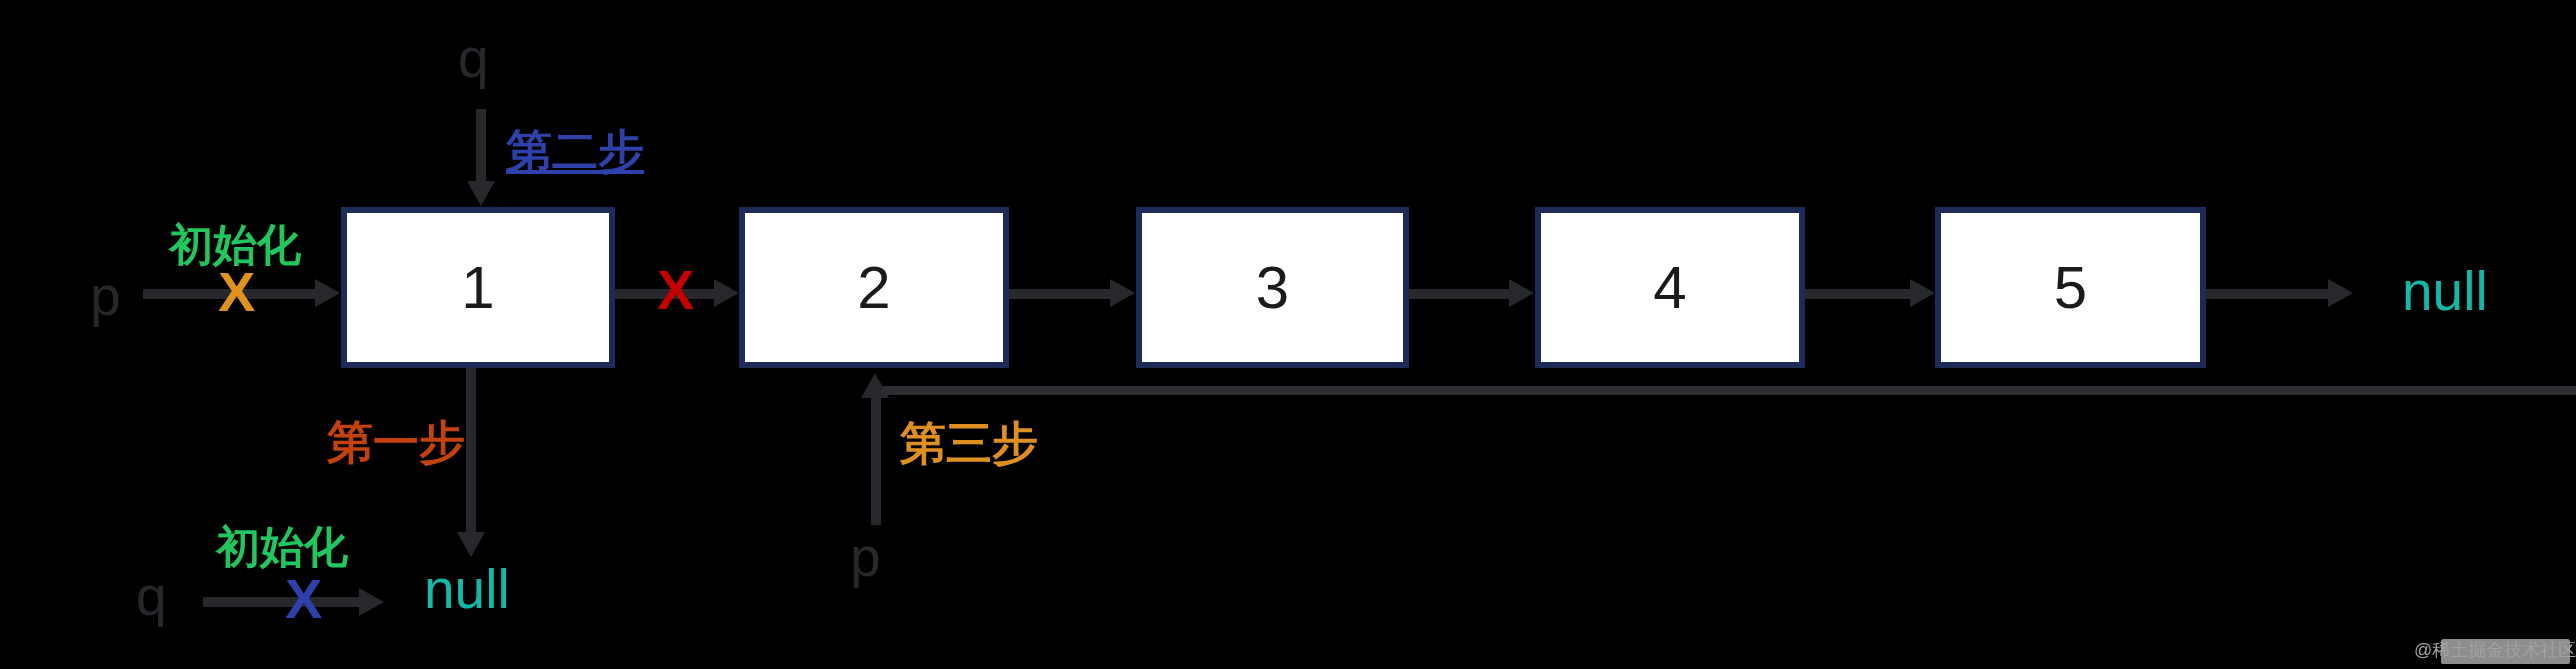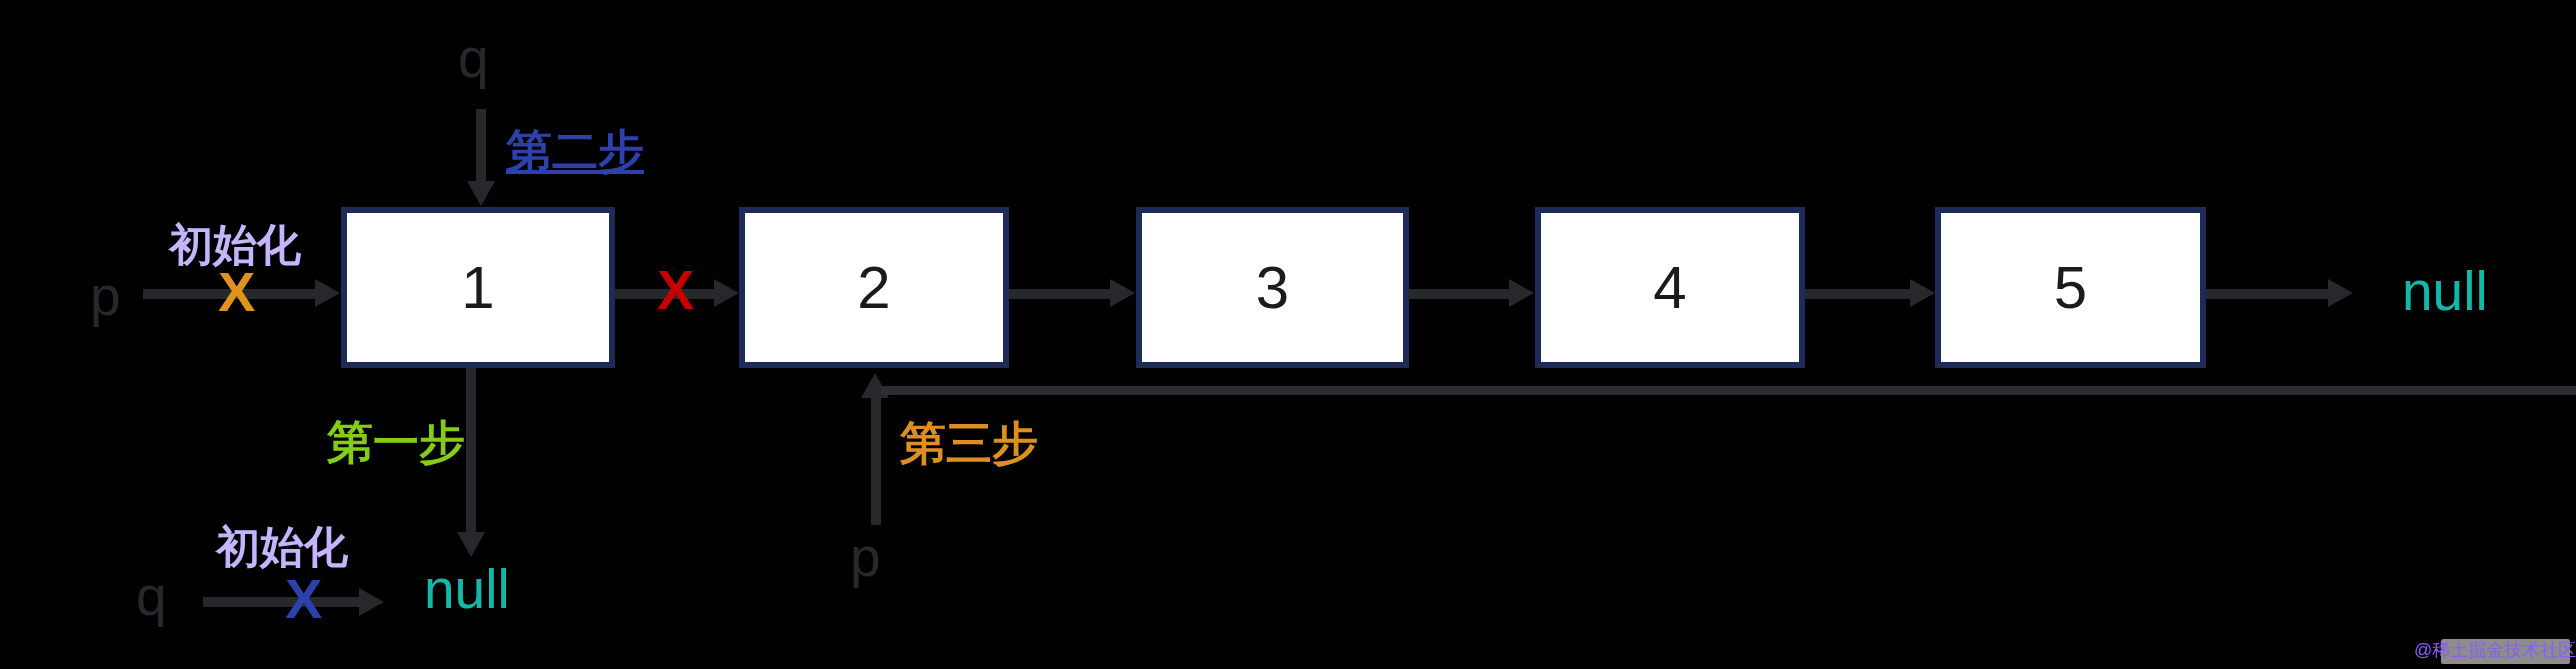--- a/index.html
+++ b/index.html
@@ -30,33 +30,33 @@
   .head-down{position:absolute;width:0;height:0;
     border-left:14.5px solid transparent;border-right:14.5px solid transparent;
     border-top:25.6px solid #26282c;}
   .head-up{position:absolute;width:0;height:0;
     border-left:14.5px solid transparent;border-right:14.5px solid transparent;
     border-bottom:25.6px solid #26282c;}
   
   .ptr{position:absolute;color:#26282c;font-size:55px;font-weight:400;line-height:1;}
   .nulltxt{position:absolute;color:#14b8a6;font-size:55px;font-weight:400;line-height:1;}
   .step{position:absolute;font-size:46px;font-weight:700;line-height:1;}
-  .step.red{color:#84cc16;}
+  .step.red{color:#c2410c;}
   .step.blue{color:#2e41ab;}
   .step.orange{color:#dd8f1f;}
-  .init{position:absolute;color:#c4b5fd;font-size:44px;font-weight:700;line-height:1;}
+  .init{position:absolute;color:#22c55e;font-size:44px;font-weight:700;line-height:1;}
   .cross{position:absolute;font-size:56px;font-weight:700;line-height:1;}
   .cross.red{color:#c40000;}
   .cross.blue{color:#2e41ab;}
   .cross.orange{color:#e0921f;}
   
   .longline{position:absolute;left:881px;top:386px;width:1695px;height:9.4px;background:#2b2d30;}
   
   .wm-box{position:absolute;left:2441px;top:639px;width:129px;height:25px;background:#8d8d8d;border-radius:2.6px;}
-  .wm-text{position:absolute;left:2414px;top:641px;font-size:18px;color:#8b5cf6;line-height:1.1;white-space:nowrap;}
+  .wm-text{position:absolute;left:2414px;top:641px;font-size:18px;color:#a3a3a3;line-height:1.1;white-space:nowrap;}
 </style>
 </head>
 <body>
 
 <div class="canvas">
 
   <div class="node" style="left:341px;width:274px;">
     <span class="num">1</span>
   </div>
   <div class="node" style="left:739px;width:270px;">

